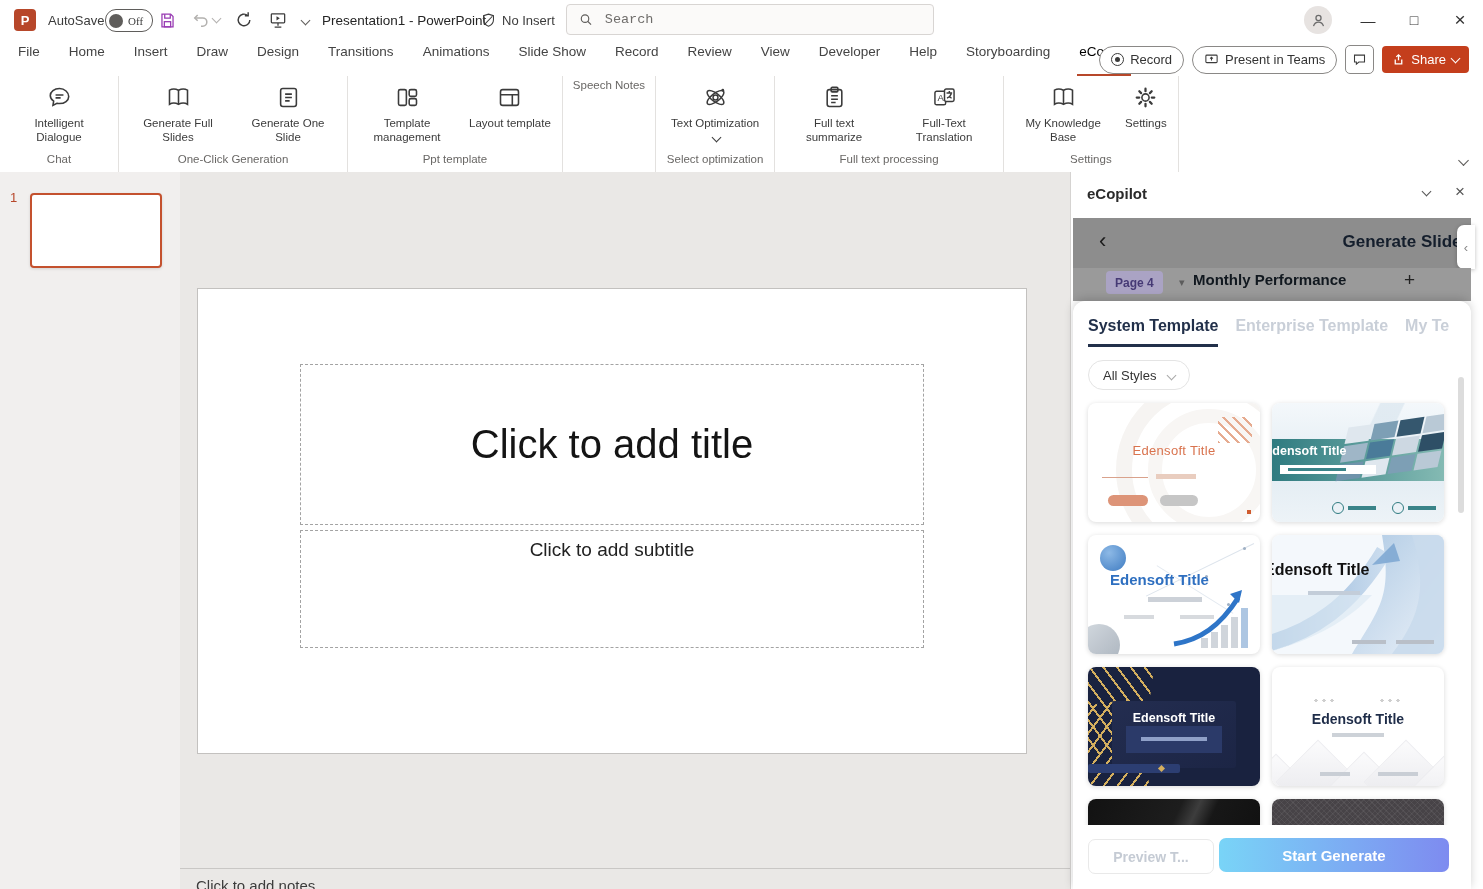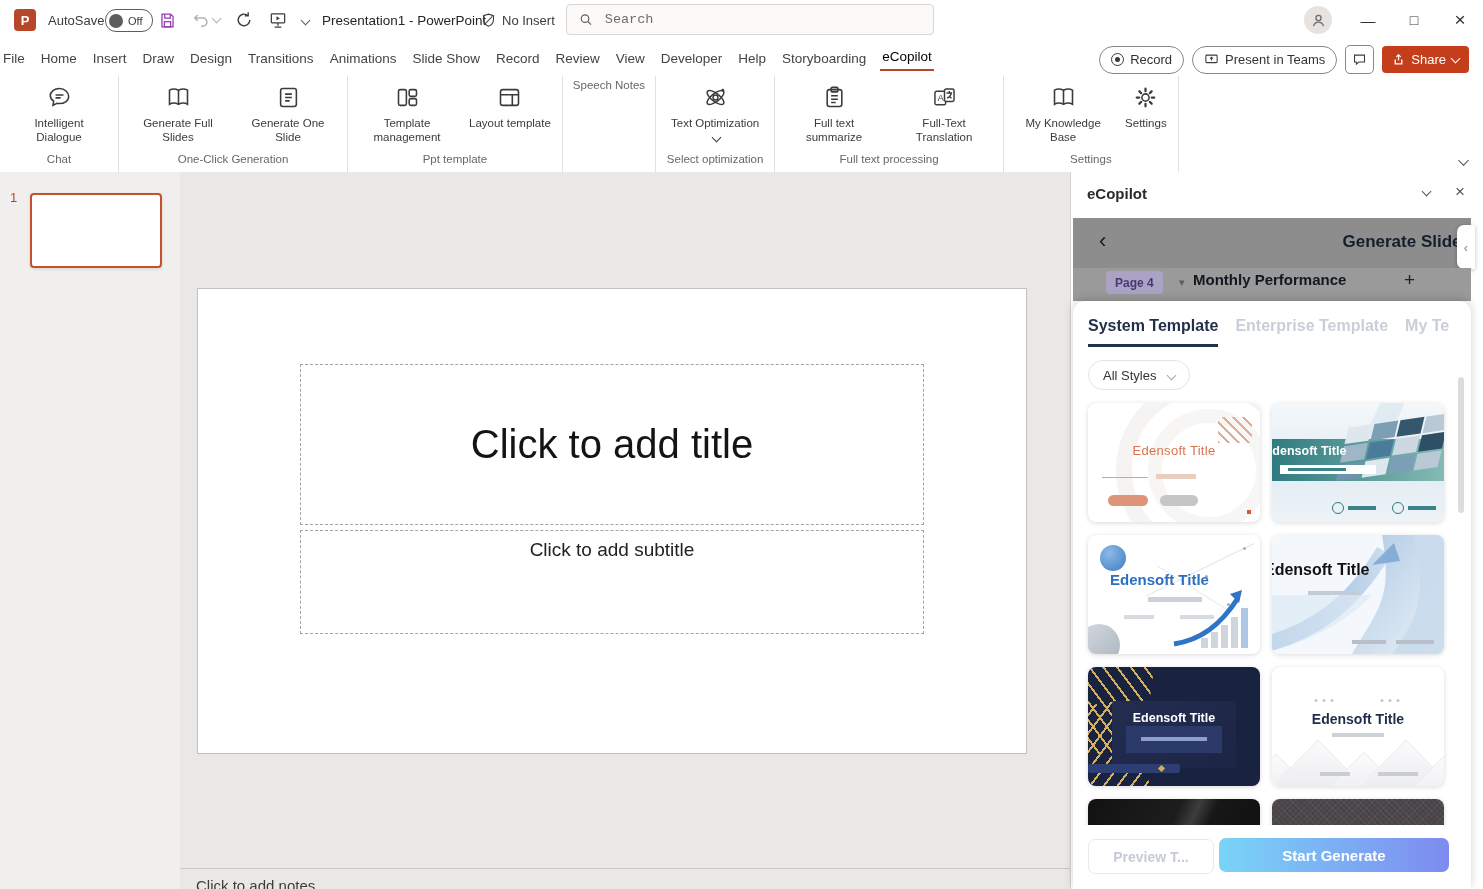--- a/index.html
+++ b/index.html
@@ -5,33 +5,33 @@
   html,body{margin:0;padding:0;background:#fff;font-family:"Liberation Sans",sans-serif;}
   .app{position:relative;width:1483px;height:889px;overflow:hidden;background:#fff;color:#333;}
   svg{display:block;}
   .chev{display:inline-block;width:6px;height:6px;border-right:1.5px solid currentColor;border-bottom:1.5px solid currentColor;transform:rotate(45deg);}
   
   .titlebar{position:absolute;left:0;top:0;width:100%;height:40px;background:#fff;}
   .ppt-logo{position:absolute;left:14px;top:9px;width:22px;height:22px;border-radius:4px;background:#b7472a;color:#fff;font-weight:bold;font-size:13px;display:flex;align-items:center;justify-content:center;}
   .autosave-label{position:absolute;left:48px;top:0;height:40px;display:flex;align-items:center;font-size:13px;color:#3b3b3b;}
   .autosave-toggle{position:absolute;left:105px;top:9px;width:46px;height:21px;border:1px solid #5f5d5b;border-radius:11px;display:flex;align-items:center;background:#fff;cursor:pointer;}
   .autosave-knob{width:14px;height:14px;border-radius:50%;background:#5f5d5b;margin-left:3px;}
-  .autosave-state{font-size:11px;color:#3b3b3b;margin-left:5px;}
+  .autosave-state{font-size:11px;color:#3b3b3b;margin-left:5px;font-family:Liberation Serif, serif;}
   .qat{position:absolute;left:158px;top:0;height:40px;display:flex;align-items:center;gap:14px;}
   .qat .btn{display:flex;align-items:center;justify-content:center;cursor:pointer;}
   .doc-title{position:absolute;left:322px;top:0;height:40px;display:flex;align-items:center;font-size:13.5px;color:#252525;}
   .label-badge{position:absolute;left:480px;top:0;height:40px;display:flex;align-items:center;gap:5px;font-size:13px;color:#3b3b3b;cursor:pointer;}
   .searchbox{position:absolute;left:566px;top:4px;width:368px;height:31px;border:1px solid #d8d5d3;background:#fbfaf9;border-radius:4px;display:flex;align-items:center;gap:10px;padding:0 12px;box-sizing:border-box;}
   .searchbox input{border:none;outline:none;background:transparent;font-size:13.5px;color:#444;width:100%;font-family:Liberation Mono, monospace;}
   .searchbox input::placeholder{color:#6f6d6b;}
   .avatar{position:absolute;left:1304px;top:6px;width:28px;height:28px;border-radius:50%;background:#e7e3e1;display:flex;align-items:center;justify-content:center;cursor:pointer;}
   .winbtn{position:absolute;top:0;width:46px;height:40px;display:flex;align-items:center;justify-content:center;font-size:15px;color:#333;cursor:pointer;}
   
   .menubar{position:absolute;left:0;top:40px;width:100%;height:36px;background:#fff;}
-  .menu-tabs{position:absolute;left:1px;top:0;height:36px;display:flex;align-items:center;gap:12px;}
+  .menu-tabs{position:absolute;left:16px;top:0;height:36px;display:flex;gap:25px;}
   .menu-tab{font-size:13.5px;color:#444;cursor:pointer;padding:4px 2px;white-space:nowrap;}
   .menu-tab.active{color:#000;border-bottom:2.5px solid #b7472a;padding-bottom:5px;}
   .mb-right{position:absolute;right:14px;top:5px;display:flex;align-items:center;gap:8px;}
   .pill-btn{height:26px;border:1px solid #8a8886;border-radius:14px;display:flex;align-items:center;gap:6px;padding:0 11px;font-size:13px;color:#333;background:#fff;cursor:pointer;white-space:nowrap;}
   .rec-dot{width:11px;height:11px;border:1.5px solid #3b3b3b;border-radius:50%;display:flex;align-items:center;justify-content:center;}
   .rec-dot i{width:5px;height:5px;border-radius:50%;background:#3b3b3b;}
   .comment-btn{width:27px;height:27px;border:1px solid #8a8886;border-radius:5px;display:flex;align-items:center;justify-content:center;background:#fff;cursor:pointer;}
   .share-btn{height:27px;background:#c43e1c;border-radius:4px;display:flex;align-items:center;gap:6px;padding:0 10px;color:#fff;font-size:13px;cursor:pointer;}
   
   .ribbon{position:absolute;left:0;top:76px;width:100%;height:96px;background:#fff;border-bottom:1px solid #d8d6d4;}
@@ -45,21 +45,21 @@
   .ribbon-collapse{position:absolute;right:16px;bottom:8px;color:#5f5d5b;cursor:pointer;}
   
   .workspace{position:absolute;left:0;top:172px;width:100%;height:717px;display:flex;}
   .thumbs{position:relative;width:180px;background:#f1efee;flex:none;}
   .slide-num{position:absolute;left:10px;top:18px;font-size:13px;color:#b7472a;}
   .thumb1{position:absolute;left:30px;top:21px;width:128px;height:71px;background:#fff;border:2px solid #c4512e;border-radius:4px;box-shadow:0 1px 3px rgba(0,0,0,.12);cursor:pointer;}
   .canvas{position:relative;flex:1;background:#eae8e6;overflow:hidden;}
   .slide{position:absolute;left:18px;top:117px;width:828px;height:464px;background:#fff;box-shadow:0 0 0 1px #c3c1bf;}
   .ph{position:absolute;border:1.5px dashed #a3a3a3;box-sizing:border-box;cursor:text;}
   .ph-title{left:102px;top:75px;width:624px;height:161px;display:flex;align-items:center;justify-content:center;font-size:40px;color:#141414;}
-  .ph-sub{left:102px;top:241px;width:624px;height:104px;display:flex;justify-content:center;padding-top:8px;font-size:19px;color:#222;}
+  .ph-sub{left:102px;top:241px;width:624px;height:118px;display:flex;justify-content:center;padding-top:8px;font-size:19px;color:#222;}
   .notes-divider{position:absolute;left:0;right:0;top:696px;height:1px;background:#c9c7c5;}
   .notes-text{position:absolute;left:16px;top:705px;font-size:15px;color:#3c3c3c;cursor:text;}
   
   .copilot{position:relative;width:413px;flex:none;background:#fff;border-left:1px solid #d5d3d1;box-sizing:border-box;}
   .cp-header{position:absolute;left:0;top:0;width:100%;height:46px;}
   .cp-title{position:absolute;left:16px;top:13px;font-size:15px;font-weight:bold;color:#2b2b2b;}
   .cp-chev{position:absolute;left:352px;top:16px;color:#555;cursor:pointer;}
   .cp-close{position:absolute;left:384px;top:10px;font-size:17px;color:#555;cursor:pointer;}
   .band1{position:absolute;left:2px;top:46px;right:12px;height:50px;background:#8d8d8d;}
   .band1 .back{position:absolute;left:26px;top:10px;font-size:22px;color:#1c1c1c;cursor:pointer;}

